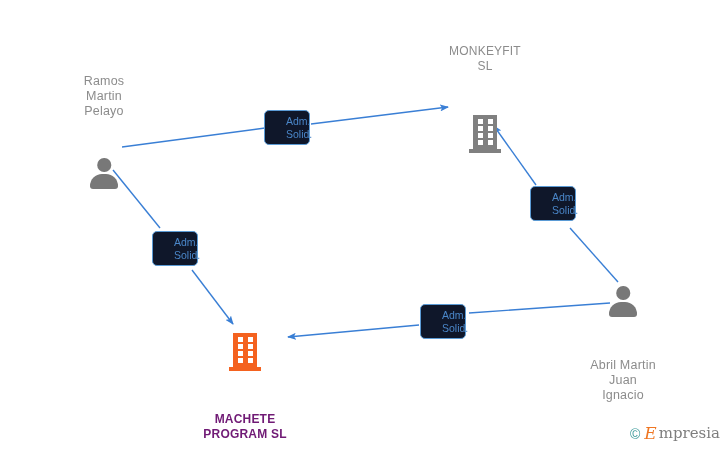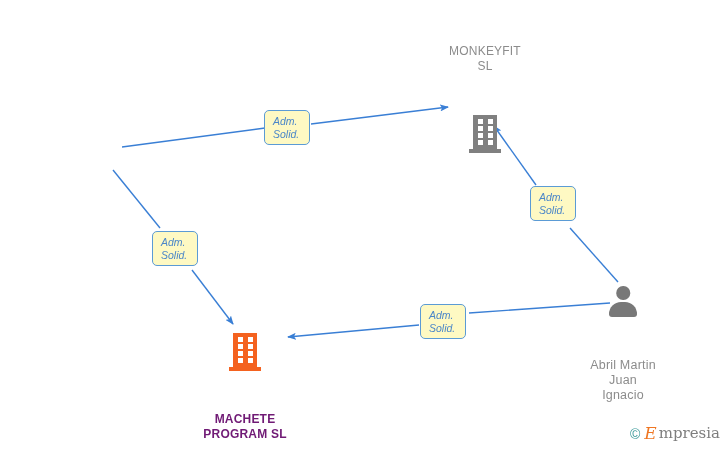--- a/index.html
+++ b/index.html
@@ -104,29 +104,28 @@
     background: #ffffff;
     width: 5px;
     height: 5px;
   }
 
   
   .edge-label {
     position: absolute;
     border: 1px solid #5b9bd5;
     border-radius: 5px;
-    background: #fef9c3;
+    background: #0f172a;
     color: #4a86c8;
     font-size: 10.5px;
     line-height: 13px;
-    padding: 4px 7px 4px 8px;
+    padding: 4px 7px 4px 21px;
     text-align: left;
     white-space: pre-line;
     box-sizing: border-box;
-    font-style: italic;
   }
 
   
   #watermark {
     position: absolute;
     right: 8px;
     bottom: 8px;
     display: flex;
     align-items: center;
     gap: 4px;
@@ -170,20 +169,29 @@
     <line x1="113" y1="170" x2="160" y2="228" stroke="#3a7fd5" stroke-width="1.4"></line>
     <line x1="192" y1="270" x2="233" y2="324" stroke="#3a7fd5" stroke-width="1.4" marker-end="url(#arrowhead)"></line>
 
     <line x1="618" y1="282" x2="570" y2="228" stroke="#3a7fd5" stroke-width="1.4"></line>
     <line x1="536" y1="185" x2="494" y2="126" stroke="#3a7fd5" stroke-width="1.4" marker-end="url(#arrowhead)"></line>
 
     <line x1="610" y1="303" x2="469" y2="313" stroke="#3a7fd5" stroke-width="1.4"></line>
     <line x1="419" y1="325" x2="288" y2="337" stroke="#3a7fd5" stroke-width="1.4" marker-end="url(#arrowhead)"></line>
   </svg>
 
+  <div class="node" style="left:24px; top:74px;">
+    <div class="node-label">Ramos
+Martin
+Pelayo</div>
+    <div class="person-icon" style="margin-top:4px;">
+      <div class="head"></div>
+      <div class="body"></div>
+    </div>
+  </div>
 
   <div class="node" style="left:405px; top:44px;">
     <div class="node-label company">MONKEYFIT
 SL</div>
     <div class="building-icon" style="color:#808080; margin-top:6px;">
       <div class="tower"></div>
       <div class="base"></div>
       <div class="win" style="left:8.5px;  top:4px;"></div>
       <div class="win" style="left:18.5px; top:4px;"></div>
       <div class="win" style="left:8.5px;  top:11px;"></div>

